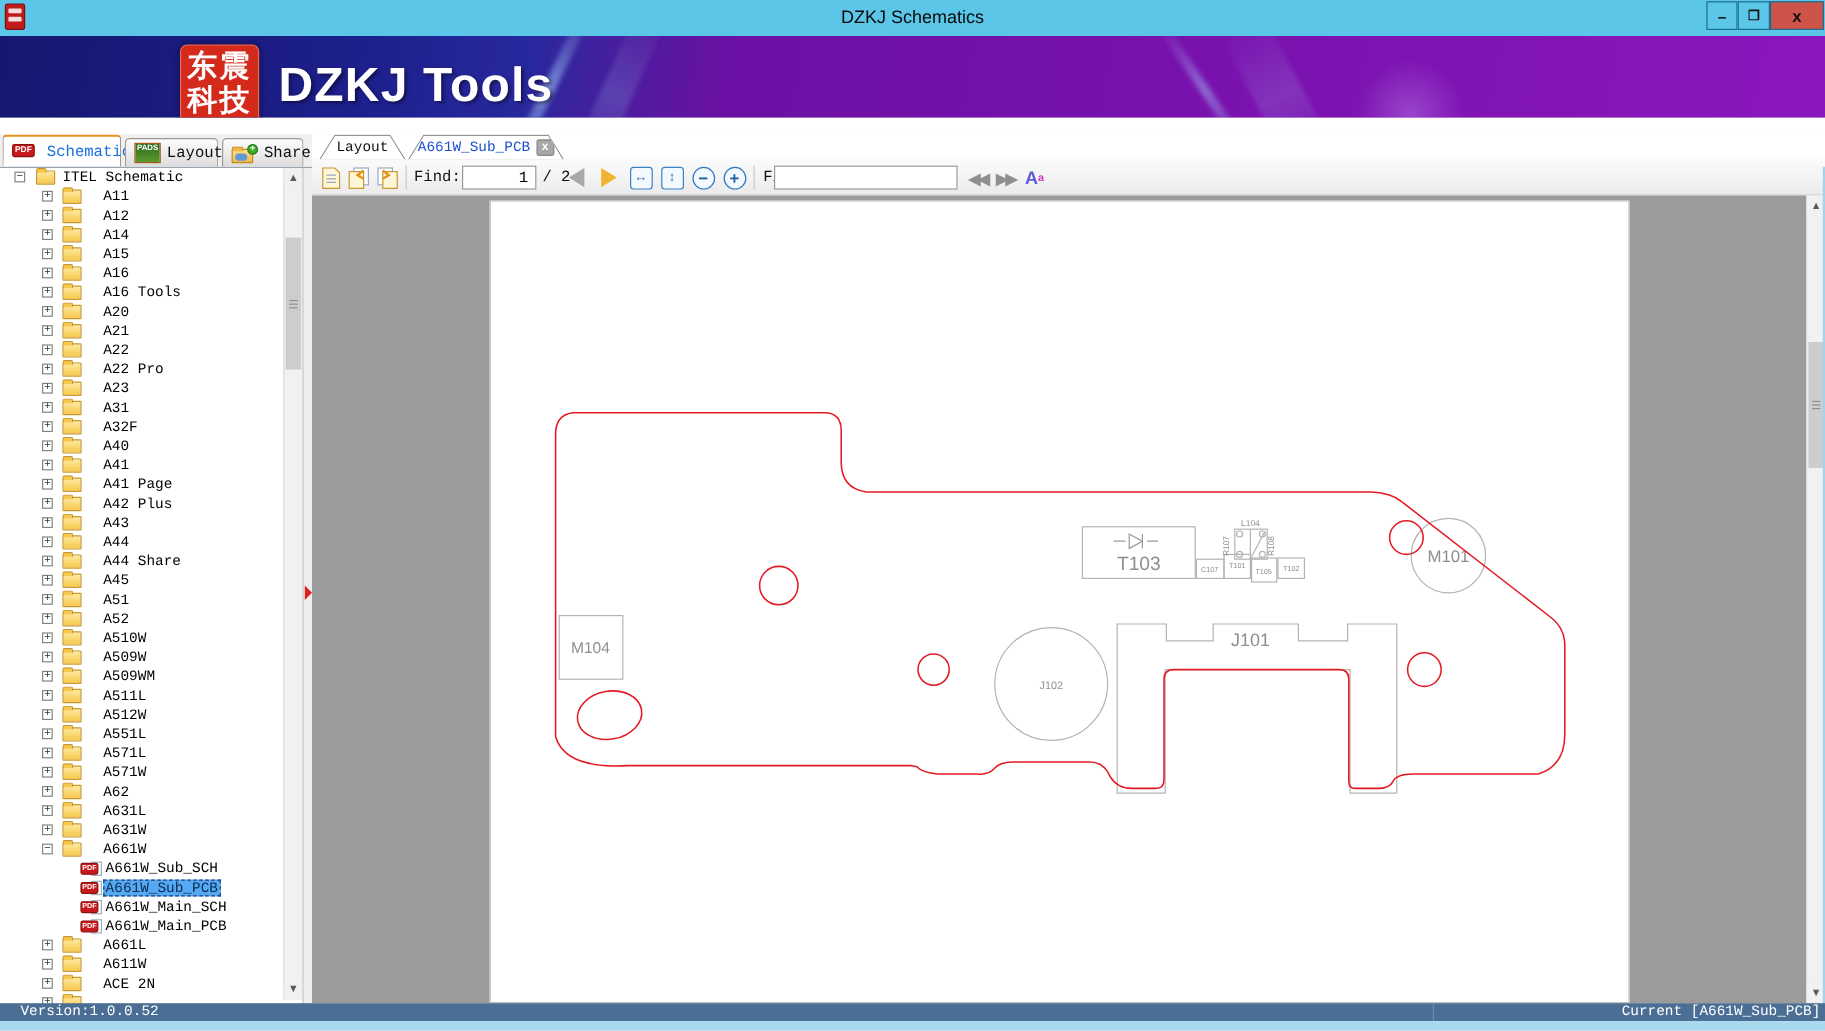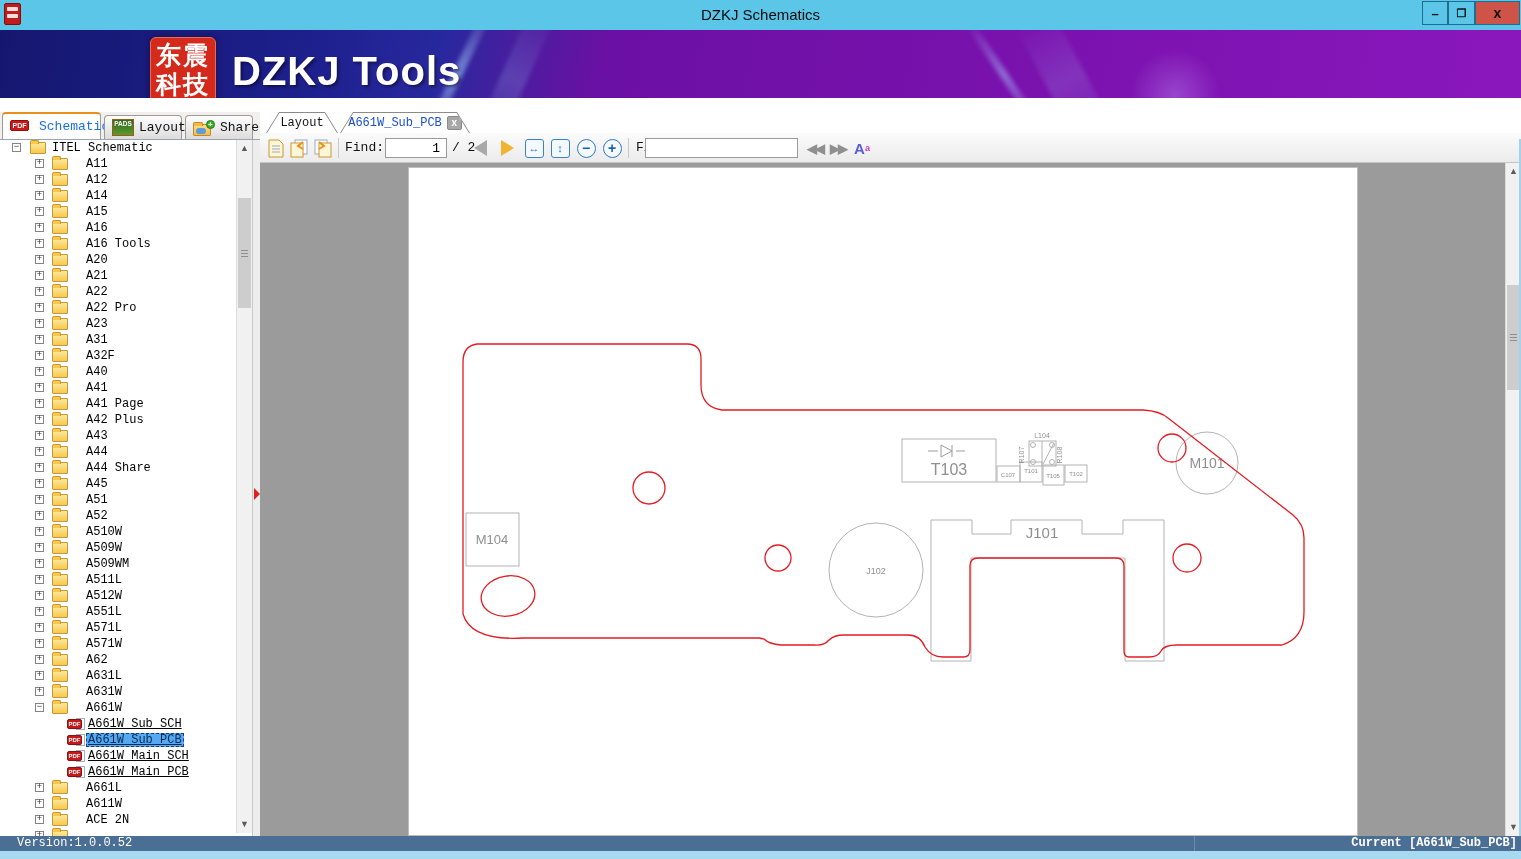--- a/index.html
+++ b/index.html
@@ -81,41 +81,41 @@
   .expand { position:absolute; top:3px; width:9px; height:9px; border:1px solid #848484; background:#fff; font-size:9px; line-height:7px; text-align:center; color:#333; }
   .lv0 .expand { left:12px; } .lv1 .expand { left:35px; }
   .tree-icon { position:absolute; top:2px; width:16px; height:12px; }
   .tree-icon.folder { background:linear-gradient(#FFE9A0,#F7C84C); border:1px solid #C89830; border-radius:1px; }
   .tree-icon.folder::before { content:""; position:absolute; left:-1px; top:-3px; width:7px; height:3px; background:#F7C84C; border:1px solid #C89830; border-bottom:none; border-radius:2px 2px 0 0; }
   .lv0 .tree-icon { left:30px; } .lv1 .tree-icon { left:52px; } .lv2 .tree-icon { left:67px; width:18px; }
   .tree-icon.pdf { position:absolute; }
   .tree-icon.pdf .pdf-page { position:absolute; right:0; top:0; width:9px; height:12px; background:#fff; border:1px solid #9FB0C4; }
   .tree-icon.pdf .pdf-badge { top:1px; width:15px; height:10px; font-size:6px; line-height:8px; }
   .tree-label { position:absolute; top:1px; line-height:14px; padding:0 2px; }
-  .lv0 .tree-label { left:50px; } .lv1 .tree-label { left:84px; } .lv2 .tree-label { left:86px;text-decoration:underline; }
+  .lv0 .tree-label { left:50px; } .lv1 .tree-label { left:84px; } .lv2 .tree-label { left:86px; }
   .trow.selected .tree-label { background:#55A8F2; color:#0A2B52; outline:1px dashed #1A3C78; outline-offset:-1px; }
 
   .vsb { position:absolute; background:#F1F1F1; border-left:1px solid #DCDCDC; }
   .sb-btn { position:absolute; left:0; width:100%; height:17px; background:#F1F1F1; color:#5A5A5A; font-size:9px; text-align:center; line-height:17px; }
   .sb-thumb { position:absolute; left:1px; width:13px; background:#CDCDCD; }
   .grip { position:absolute; left:3px; width:7px; height:1px; background:#8F8F8F; }
   .tree-sb { left:236px; top:0; width:16px; height:693px; }
   .splitter { position:absolute; left:252px; top:0; width:8px; height:697px; background:#EDEDED; border-left:1px solid #C8C8C8; }
   .split-arrow { position:absolute; left:1px; top:348px; width:0; height:0; border-top:6px solid transparent; border-bottom:6px solid transparent; border-left:6px solid #E02020; }
 
   
   .canvas { position:absolute; left:260px; top:163px; width:1245px; height:673px; background:#9B9B9B; overflow:hidden; }
   .page { position:absolute; left:148px; top:4px; width:950px; height:669px; background:#fff; border:1px solid #BDBDBD; }
   .view-sb { left:1505px; top:163px; width:16px; height:673px; position:absolute; background:#F1F1F1; border-left:1px solid #DCDCDC; }
   .rightedge { position:absolute; left:1519px; top:139px; width:2px; height:712px; background:#9ED4EE; }
 
   
   .statusbar { position:absolute; left:0; top:836px; width:1521px; height:15px; background:#4A6E94; color:#fff; font-family:"Liberation Mono",monospace; font-size:12px; display:flex; }
   .status-left { flex:1; padding-left:17px; line-height:15px; }
-  .status-right { width:327px; border-left:1px solid #6C8BAD; text-align:right; padding-right:4px; line-height:15px;font-weight:bold; }
+  .status-right { width:327px; border-left:1px solid #6C8BAD; text-align:right; padding-right:4px; line-height:15px; }
   .bottom-strip { position:absolute; left:0; top:851px; width:1521px; height:8px; background:#A7D9F1; }
 
   svg text { font-family:"Liberation Sans",sans-serif; fill:#8F8F8F; }
 </style>
 </head>
 <body>
 
 <div class="titlebar">
   <div class="app-icon">
       <i></i>

